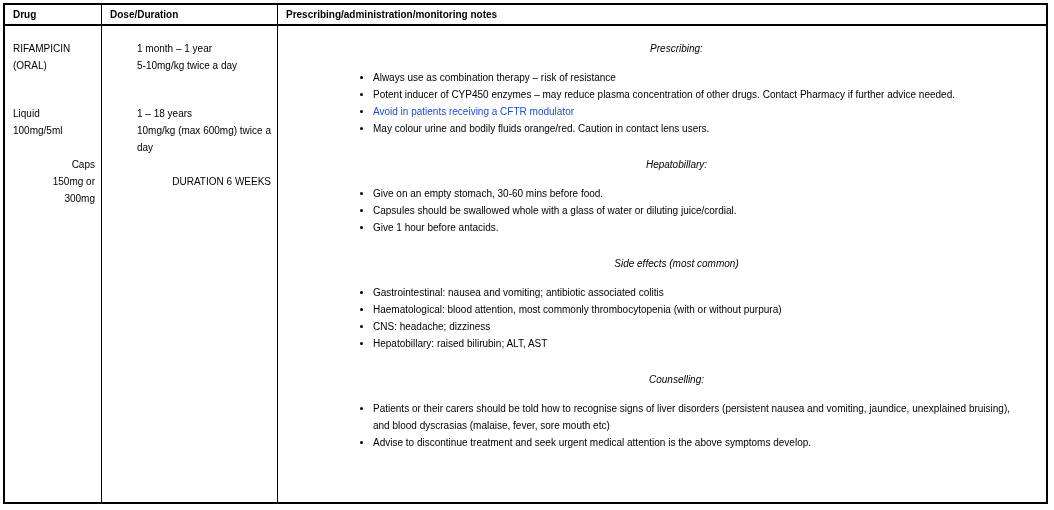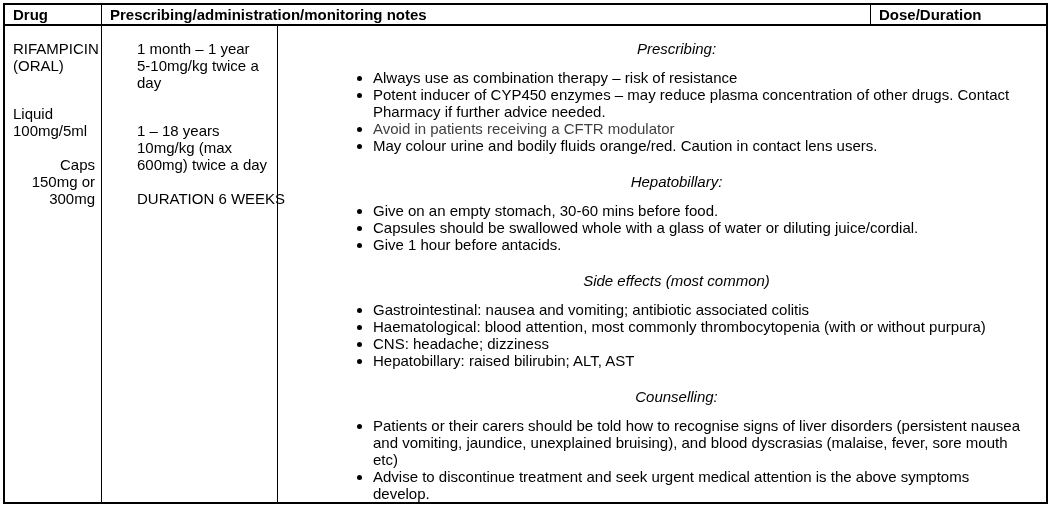--- a/index.html
+++ b/index.html
@@ -10,21 +10,21 @@
     font-family: "Liberation Sans", "DejaVu Sans", sans-serif;
     color: #000000;
   }
   .monograph-table {
     position: absolute;
     left: 3px; top: 3px;
     width: 1045px; height: 501px;
     border: 2px solid #000;
     display: flex;
     flex-direction: column;
-    font-size: 15px;
+    font-size: 10px;
     line-height: 17px;
     background: #fff;
   }
   .row { display: flex; width: 100%; }
   .header-row { border-bottom: 2px solid #000; flex: 0 0 auto; }
   .body-row { flex: 1 1 auto; overflow: hidden; }
   .cell { padding: 14px 6px 0 8px; }
   .cell + .cell { border-left: 1.5px solid #000; padding-left: 35px; }
   .col-drug  { width: 96px;  flex: 0 0 96px; }
   .col-dose  { width: 176px; flex: 0 0 176px; }
@@ -49,22 +49,22 @@
   }
   ul.bullets li { margin: 0; padding: 0; color: #000; }
 </style>
 </head>
 <body>
 
 <div class="monograph-table">
 
   <div class="row header-row">
     <div class="cell col-drug">Drug</div>
+    <div class="cell col-dose">Dose/Duration</div>
     <div class="cell col-notes">Prescribing/administration/monitoring notes</div>
-    <div class="cell col-dose">Dose/Duration</div>
   </div>
 
   <div class="row body-row">
 
     <div class="cell col-drug">
       <div class="group">
         <div class="bold">RIFAMPICIN</div>
         <div class="bold">(ORAL)</div>
       </div>
       <div class="group gap-lg">
@@ -90,21 +90,21 @@
       <div class="group gap-sm bold duration">DURATION 6 WEEKS</div>
     </div>
 
     <div class="cell col-notes">
 
       <div class="section">
         <div class="section-heading">Prescribing:</div>
         <ul class="bullets">
           <li><span>Always use as combination therapy – risk of resistance</span></li>
           <li><span>Potent inducer of CYP450 enzymes – may reduce plasma concentration of other drugs. Contact Pharmacy if further advice needed.</span></li>
-          <li><span style="color: #404040;">Avoid in patients receiving a CFTR modulator</span></li>
+          <li><span style="color: #1d4ed8;">Avoid in patients receiving a CFTR modulator</span></li>
           <li><span>May colour urine and bodily fluids orange/red. Caution in contact lens users.</span></li>
         </ul>
       </div>
 
       <div class="section">
         <div class="section-heading">Hepatobillary:</div>
         <ul class="bullets">
           <li><span>Give on an empty stomach, 30-60 mins before food.</span></li>
           <li><span>Capsules should be swallowed whole with a glass of water or diluting juice/cordial.</span></li>
           <li><span>Give 1 hour before antacids.</span></li>

